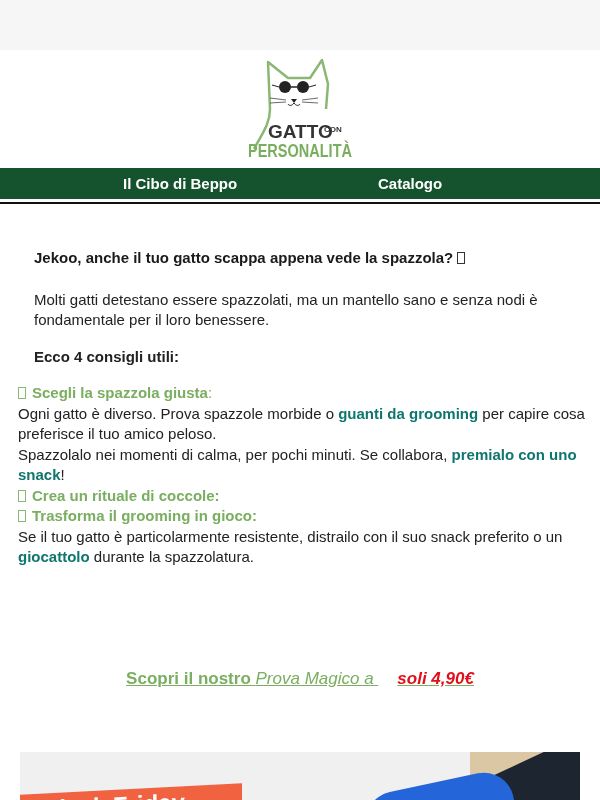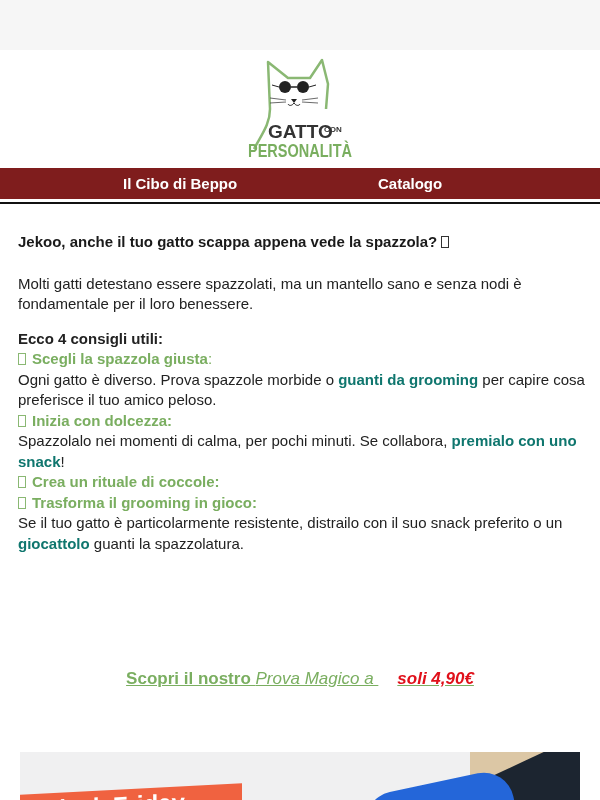--- a/index.html
+++ b/index.html
@@ -3,28 +3,28 @@
 <meta charset="utf-8">
 <style>
   * { box-sizing: border-box; margin: 0; padding: 0; }
   html, body { width: 600px; height: 800px; overflow: hidden; background: #ffffff; }
   body { font-family: "Liberation Sans", sans-serif; color: #222222; position: relative; }
 
   .top-bar { position: absolute; left: 0; top: 0; width: 600px; height: 50px; background: #f6f6f6; }
 
   .logo { position: absolute; left: 240px; top: 54px; width: 120px; height: 110px; }
 
-  .nav { position: absolute; left: 0; top: 168px; width: 600px; height: 31px; background: #7f1d1d; }
+  .nav { position: absolute; left: 0; top: 168px; width: 600px; height: 31px; background: #14532d; }
   .nav-item { position: absolute; top: 0; height: 31px; line-height: 31px; color: #ffffff; font-weight: bold; font-size: 15px; text-decoration: none; }
   .nav-item.n1 { left: 123px; }
   .nav-item.n2 { left: 378px; }
   .nav-rule { position: absolute; left: 0; top: 202px; width: 600px; height: 2px; background: #111111; }
 
   .content { position: absolute; left: 18px; top: 232px; width: 570px; font-size: 15px; line-height: 20.5px; }
-  .content p { margin: 0; }
+  .content p { margin: 16px; }
   .intro-title { font-weight: bold; color: #1a1a1a; }
   .intro-text { margin-top: 21px !important; }
   .tips-title { font-weight: bold; margin-top: 14px !important; }
   .tip { margin-top: 0; }
   .tip-head { color: #7aae60; font-weight: bold; }
   .tip-head .colon { font-weight: normal; }
   .tip-head.plain-colon .colon { font-weight: bold; }
   .box-glyph { display: inline-block; width: 8px; height: 12px; border: 1px solid #8ab873; margin-right: 6px; vertical-align: -1px; }
   .box-glyph.dark { border-color: #333333; margin-left: 4px; margin-right: 0; }
   b { font-weight: bold; color: #0f766e; }
@@ -78,31 +78,30 @@
   </p>
   <p class="intro-text">Molti gatti detestano essere spazzolati, ma un mantello sano e senza nodi è fondamentale per il loro benessere.</p>
   <p class="tips-title">Ecco 4 consigli utili:</p>
 
   <div class="tip">
     <div class="tip-head"><span class="box-glyph"></span><span>Scegli la spazzola giusta</span><span class="colon">:</span></div>
     <div><span>Ogni gatto è diverso. Prova spazzole morbide o </span><b>guanti da grooming</b><span> per capire cosa preferisce il tuo amico peloso.</span></div>
   </div>
 
   <div class="tip">
-    <div class="tip-head plain-colon"><span class="box-glyph"></span><span>Inizia con dolcezza</span><span class="colon">:</span></div>
     <div><span>Spazzolalo nei momenti di calma, per pochi minuti. Se collabora, </span><b>premialo con uno snack</b><span>!</span></div>
   </div>
 
   <div class="tip">
     <div class="tip-head plain-colon"><span class="box-glyph"></span><span>Crea un rituale di coccole</span><span class="colon">:</span></div>
   </div>
 
   <div class="tip">
     <div class="tip-head plain-colon"><span class="box-glyph"></span><span>Trasforma il grooming in gioco</span><span class="colon">:</span></div>
-    <div><span>Se il tuo gatto è particolarmente resistente, distrailo con il suo snack preferito o un </span><b>giocattolo</b><span> guanti la spazzolatura.</span></div>
+    <div><span>Se il tuo gatto è particolarmente resistente, distrailo con il suo snack preferito o un </span><b>giocattolo</b><span> durante la spazzolatura.</span></div>
   </div>
 </div>
 
 <div class="cta">
   <a><span>Scopri il nostro </span><span class="it">Prova Magico a </span><span class="price">soli 4,90€</span></a>
 </div>
 
 <div class="banner">
   <div class="banner-skin"></div>
   <div class="banner-glove-dark"></div>

